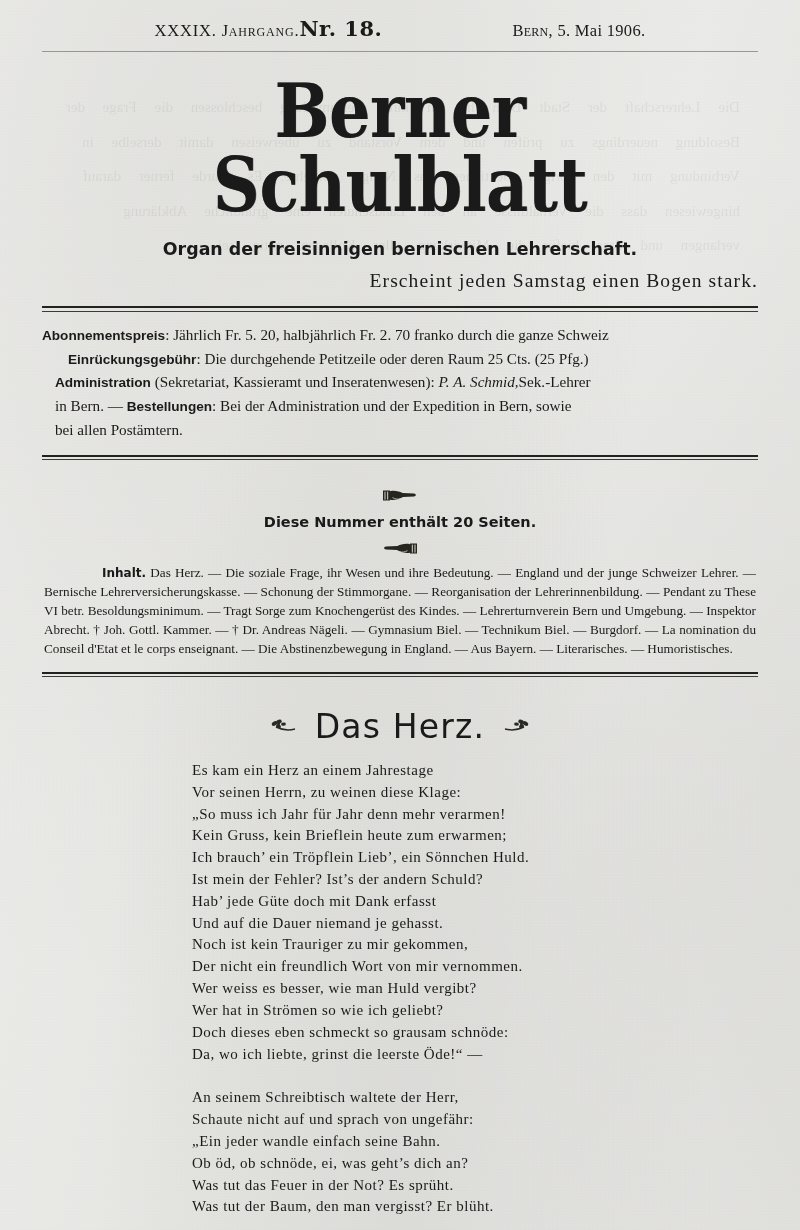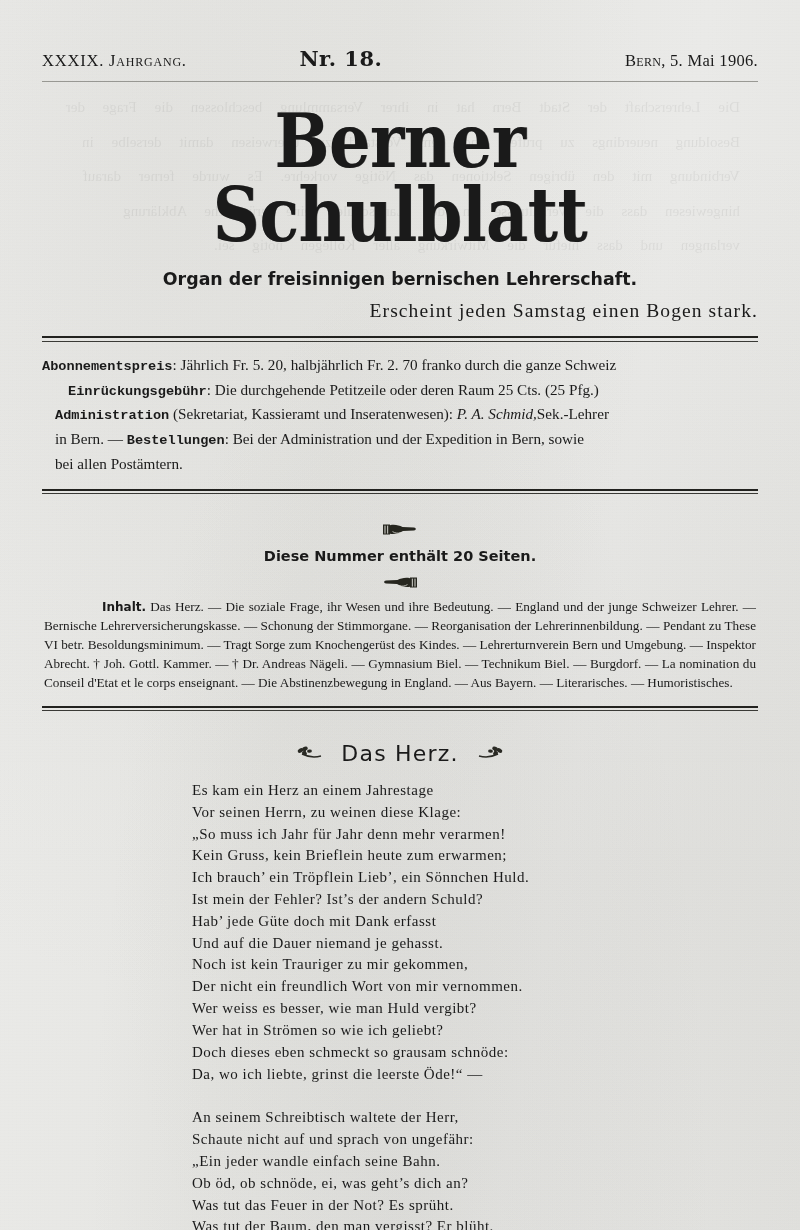--- a/index.html
+++ b/index.html
@@ -38,22 +38,22 @@
   .page {
     position: relative;
     padding: 0 42px;
     z-index: 2;
   }
 
   
   .topline {
     display: flex;
     align-items: baseline;
-    justify-content: space-between;
-    padding-top: 46px;
+    justify-content: center;
+    padding-top: 16px;
     font-size: 16.5px;
     letter-spacing: 0.4px;
   }
   .topline .vol { font-variant: small-caps; letter-spacing: 0.8px; }
   .topline .vol .rom { font-variant: normal; }
   .issue {
     font-family: "DejaVu Serif", serif;
     font-weight: 700;
     font-size: 21px;
     letter-spacing: 0.5px;
@@ -110,21 +110,21 @@
   
   .subs {
     font-size: 15.2px;
     line-height: 1.52;
     margin-top: 11px;
     text-align: justify;
   }
   .subs p { margin: 0; }
   .subs .ind { padding-left: 26px; }
   .subs .ind2 { padding-left: 13px; }
-  .subs b { font-family: Liberation Mono, monospace; font-weight: 700; font-size: 13.6px; }
+  .subs b { font-family: Liberation Sans, sans-serif; font-weight: 700; font-size: 13.6px; }
   .subs i { font-style: italic; }
 
   
   .seiten {
     margin-top: 28px;
     font-family: "DejaVu Sans", sans-serif;
     font-weight: 700;
     font-size: 14.5px;
     display: flex;
     justify-content: center;
@@ -148,21 +148,21 @@
     font-weight: 700;
     font-size: 12px;
     padding-left: 58px;
   }
 
   
   .art-head {
     text-align: center;
     margin-top: 30px;
     font-family: "DejaVu Sans", sans-serif;
-    font-size: 22px;
+    font-size: 33px;
     font-weight: 400;
     letter-spacing: 1.2px;
     display: flex;
     justify-content: center;
     align-items: center;
     gap: 18px;
   }
   .floret svg { display: block; }
 
   .poem {

